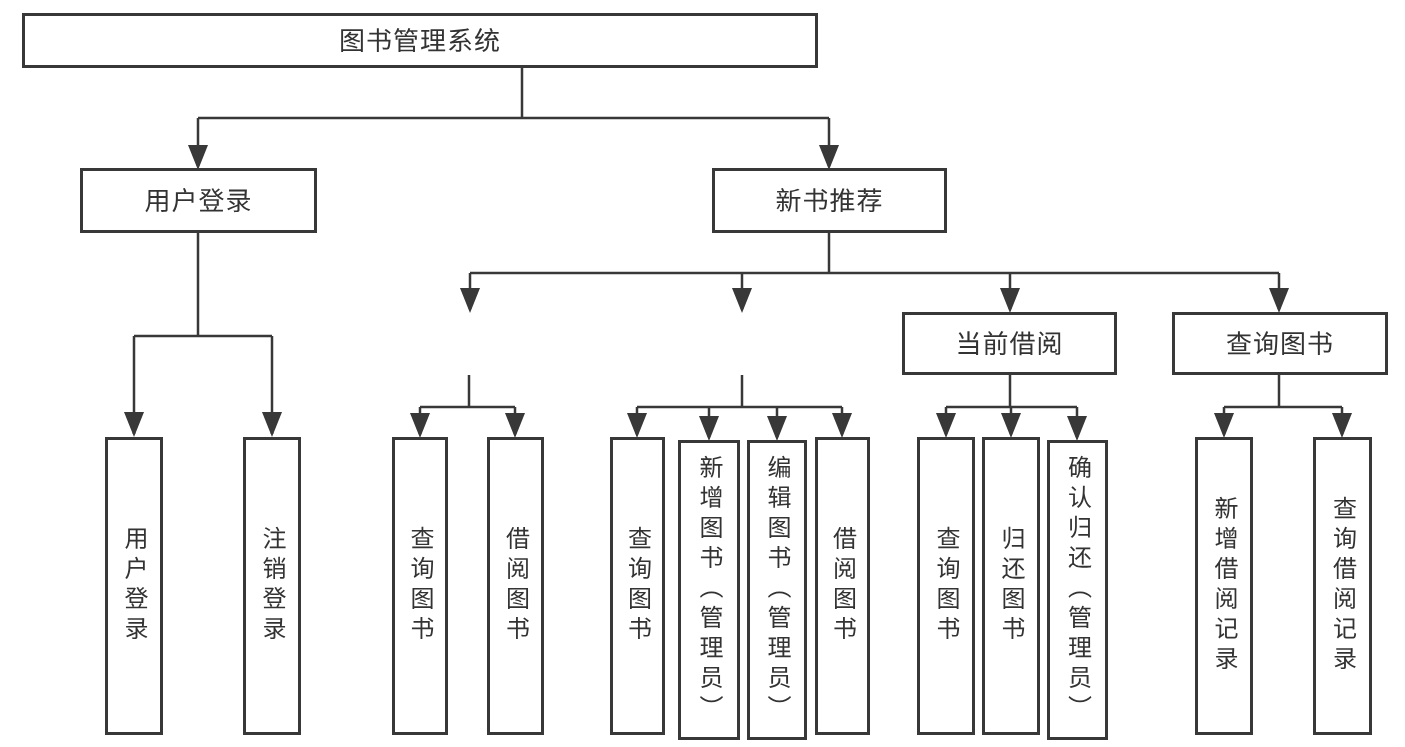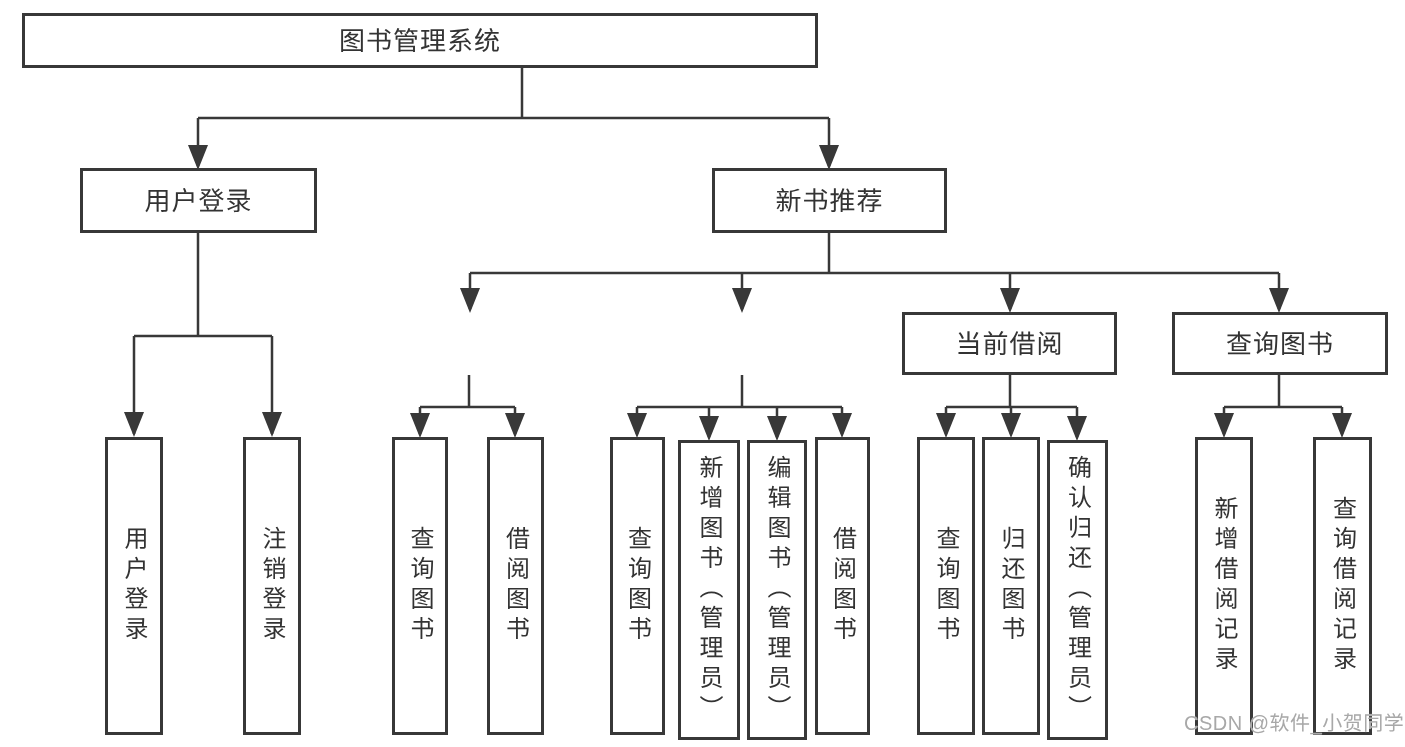--- a/index.html
+++ b/index.html
@@ -136,15 +136,14 @@
     <span>确认归还（管理员）</span>
   </div>
 
   <div class="node v" style="left:1195px;top:437px;width:58px;height:298px;">
     <span>新增借阅记录</span>
   </div>
   <div class="node v" style="left:1313px;top:437px;width:59px;height:298px;">
     <span>查询借阅记录</span>
   </div>
 
-  <div class="watermark">CSDN @软件_小贺同学</div>
 
 </div>
 
 </body></html>

